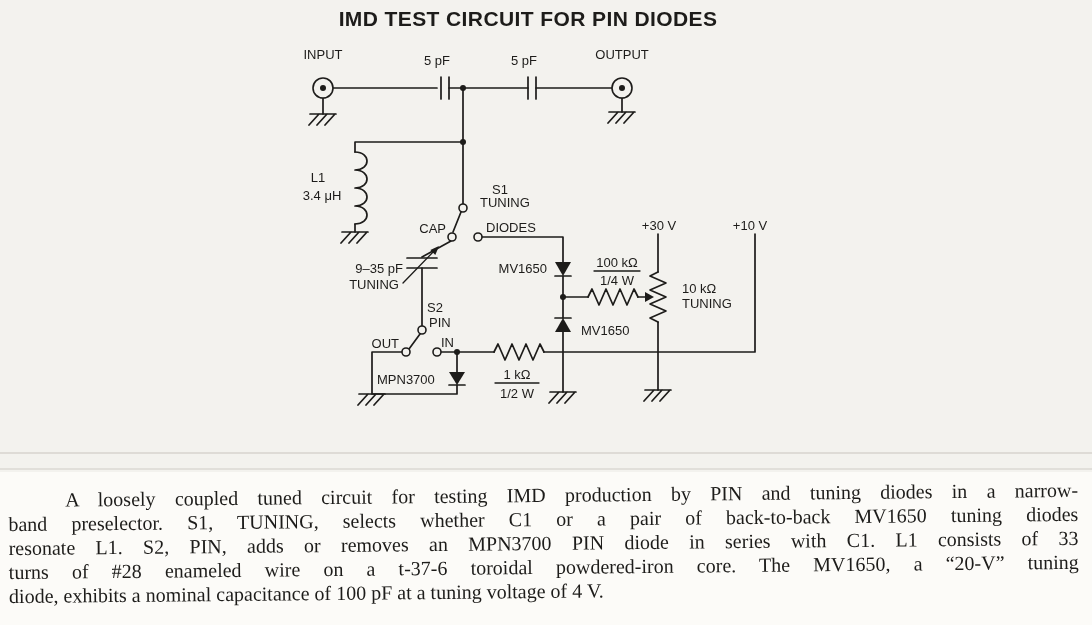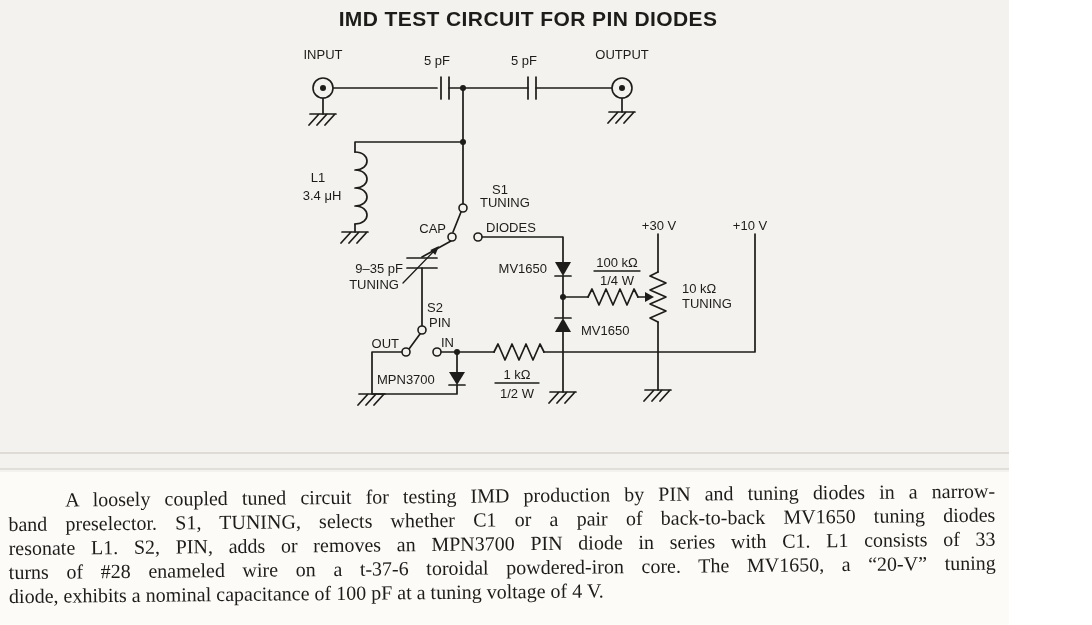--- a/index.html
+++ b/index.html
@@ -4,21 +4,21 @@
 <style>
   :root{
     --ink:#1d1c1a;
     --paper_top:#f3f2ee;
     --paper_bottom:#fcfbf8;
     --rule:#d9d7d1;
   }
   html,body{margin:0;padding:0;}
   .page{
     position:relative;
-    width:1009px;height:625px;
+    width:1092px;height:625px;
     background:var(--paper_top);
     overflow:hidden;
     font-family:"Liberation Sans",sans-serif;
   }
   .figure-area{position:absolute;top:0;left:0;width:1092px;height:452px;}
   svg text{fill:var(--ink);}
   .lbl{font-family:"Liberation Sans",sans-serif;font-size:13px;}
   .title-text{font-family:"Liberation Sans",sans-serif;font-size:21px;font-weight:bold;letter-spacing:.4px;}
   .wire{fill:none;stroke:var(--ink);stroke-width:1.7;stroke-linecap:round;stroke-linejoin:round;}
   .thin{stroke-width:1.3;}

